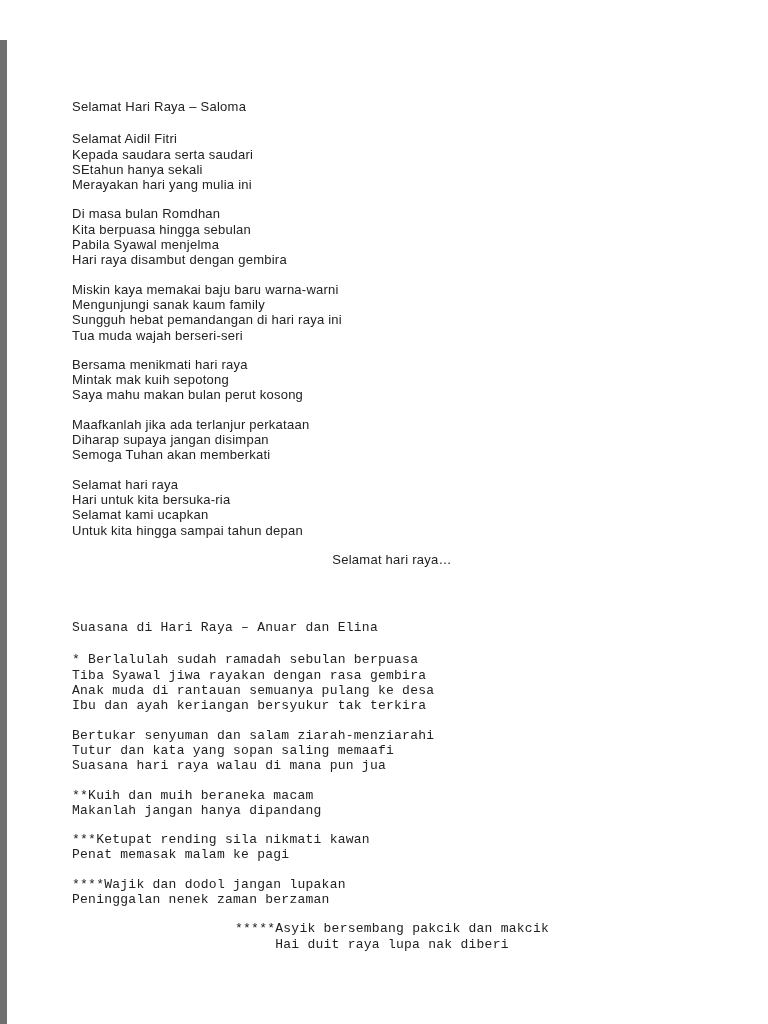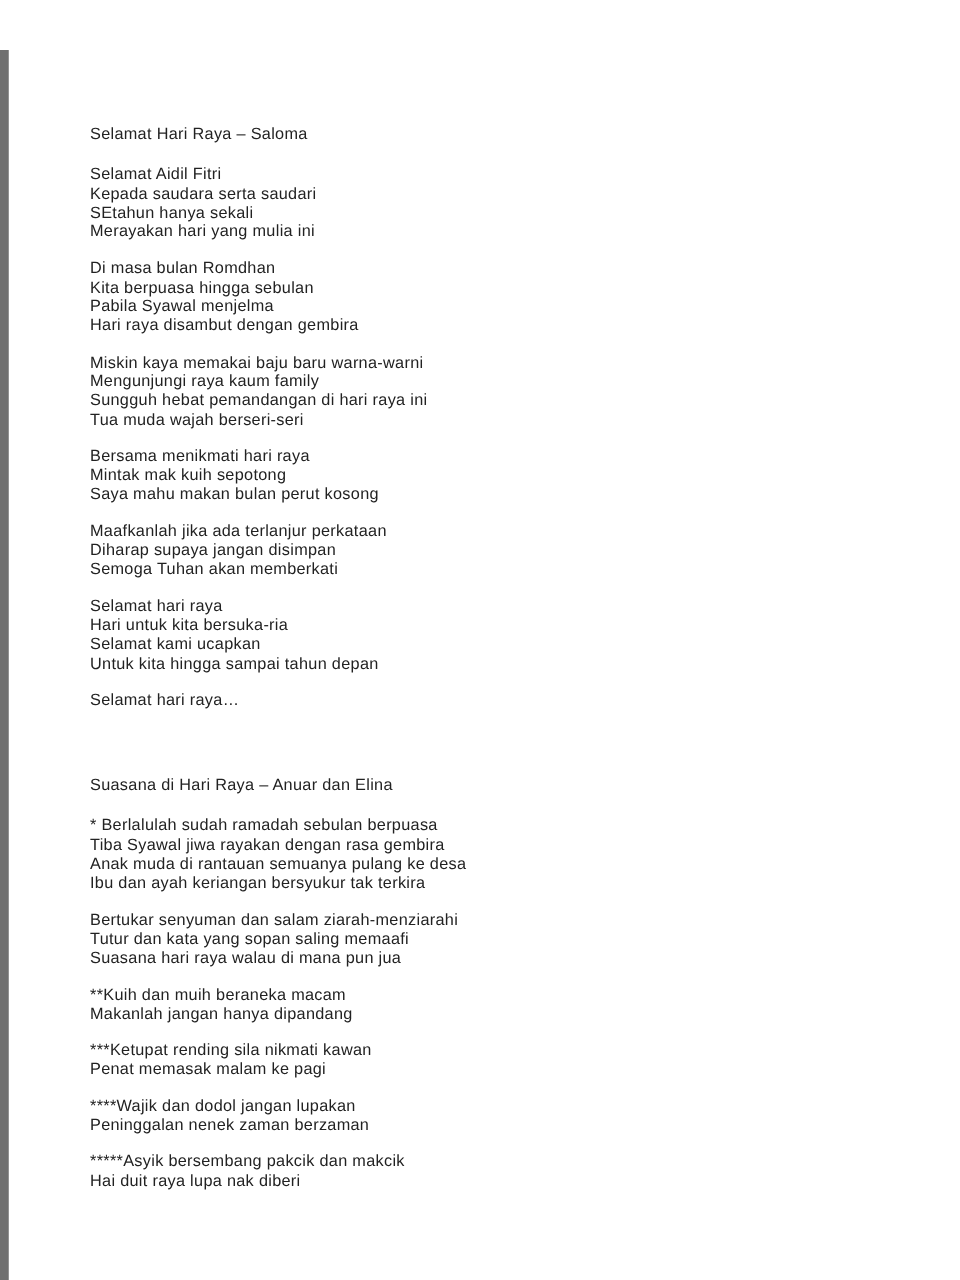--- a/index.html
+++ b/index.html
@@ -41,29 +41,31 @@
     left: 72px;
     top: 59px;
     width: 640px;
     color: var(--text-color, #222222);
     font-size: 13px;
     line-height: 15.3px;
     letter-spacing: 0.25px;
   }
   .song + .song {
     margin-top: 53px;
+    font-family: Liberation Mono, monospace;
   }
   .song-title {
     margin: 0 0 17px 0;
   }
   .stanza {
     margin: 0 0 14px 0;
   }
   .stanza:last-child {
     margin-bottom: 0;
+    text-align: center;
   }
   .line {
     display: block;
     white-space: pre;
   }
 </style>
 </head>
 <body style="--page-bg: #ffffff; --edge-color: #707070; --text-color: #222222;">
 
 <div class="page">
@@ -79,21 +81,21 @@
           <span class="line">Merayakan hari yang mulia ini</span>
         </p>
         <p class="stanza">
           <span class="line">Di masa bulan Romdhan</span>
           <span class="line">Kita berpuasa hingga sebulan</span>
           <span class="line">Pabila Syawal menjelma</span>
           <span class="line">Hari raya disambut dengan gembira</span>
         </p>
         <p class="stanza">
           <span class="line">Miskin kaya memakai baju baru warna-warni</span>
-          <span class="line">Mengunjungi raya kaum family</span>
+          <span class="line">Mengunjungi sanak kaum family</span>
           <span class="line">Sungguh hebat pemandangan di hari raya ini</span>
           <span class="line">Tua muda wajah berseri-seri</span>
         </p>
         <p class="stanza">
           <span class="line">Bersama menikmati hari raya</span>
           <span class="line">Mintak mak kuih sepotong</span>
           <span class="line">Saya mahu makan bulan perut kosong</span>
         </p>
         <p class="stanza">
           <span class="line">Maafkanlah jika ada terlanjur perkataan</span>

